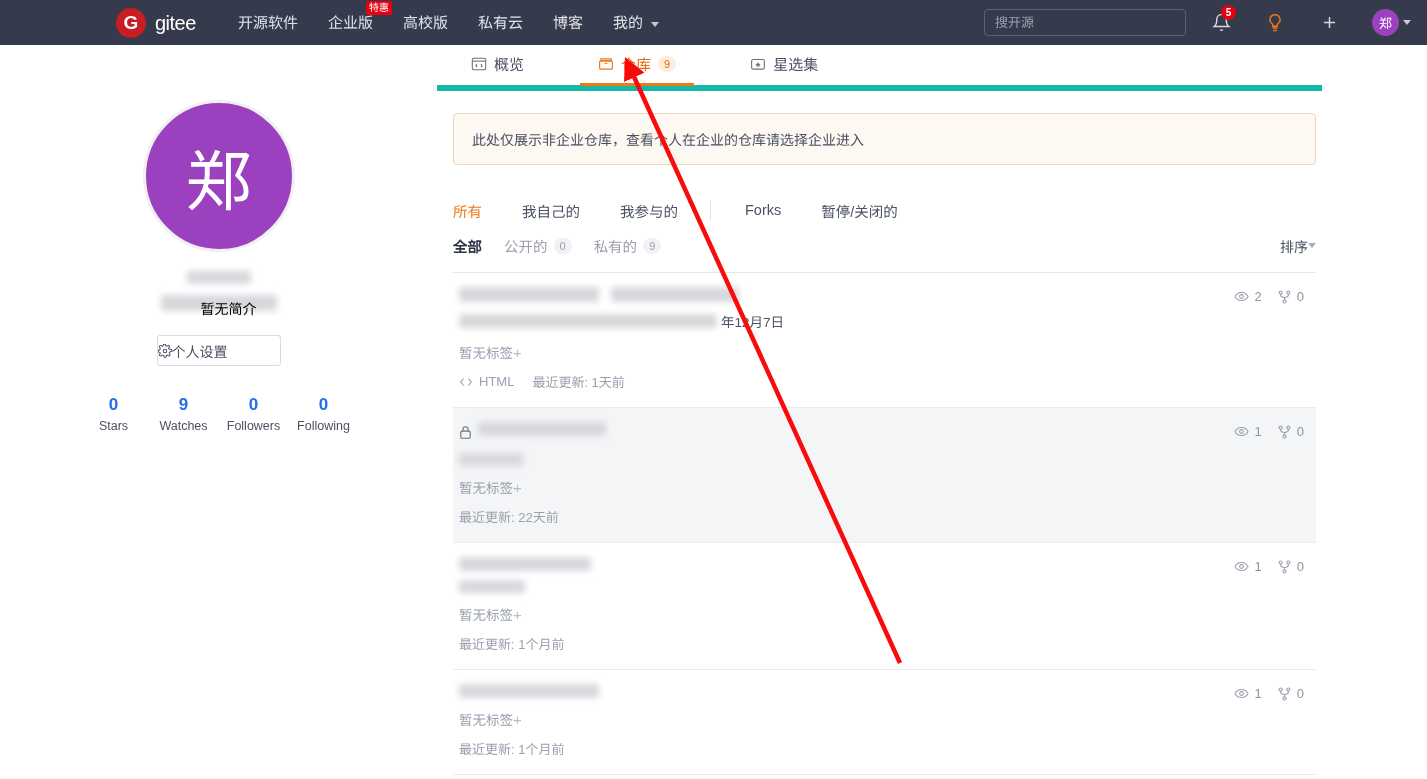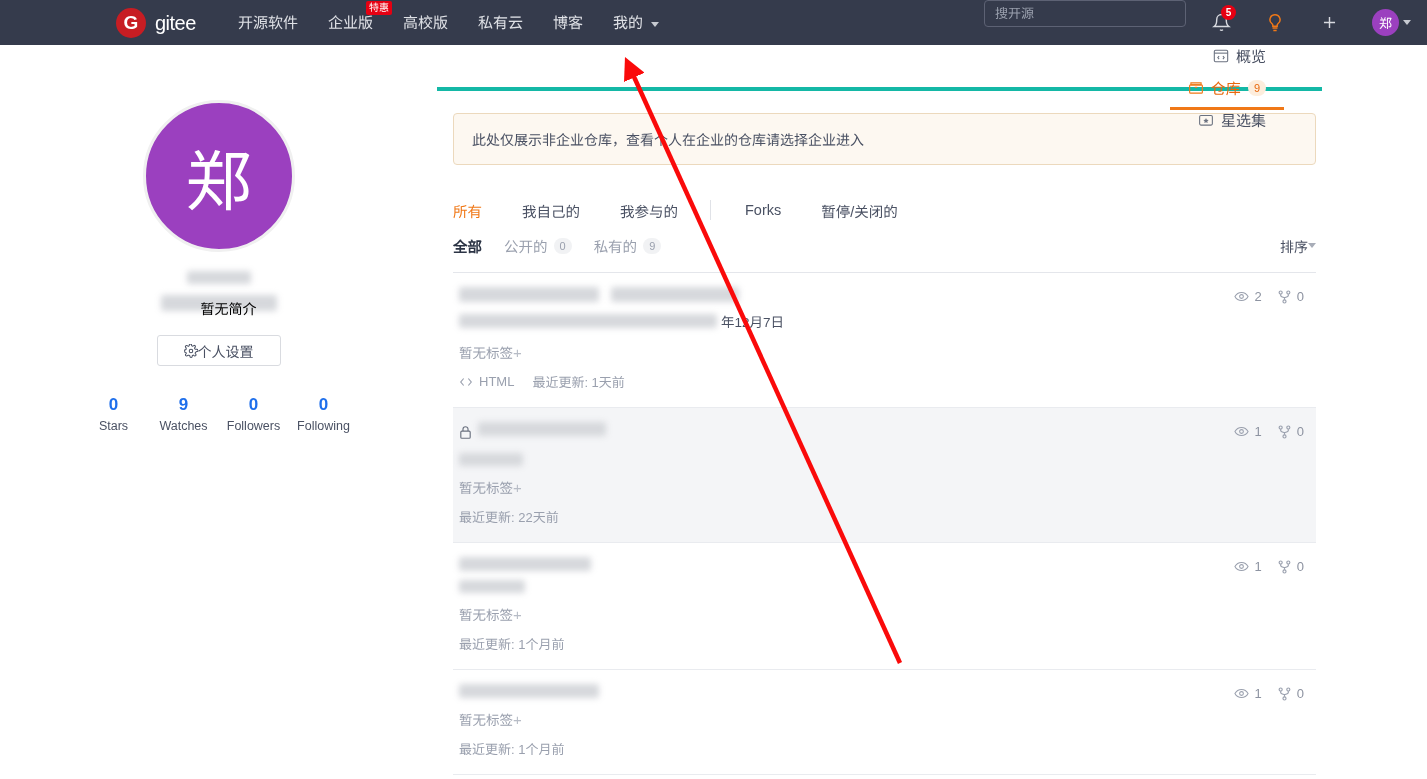--- a/index.html
+++ b/index.html
@@ -67,21 +67,21 @@
     display: inline-block;
     width: 0; height: 0;
     margin-left: 4px;
     border-left: 4px solid transparent;
     border-right: 4px solid transparent;
     border-top: 5px solid #c7cad1;
     vertical-align: middle;
   }
   .nav-right {
     margin-left: auto;
-    display: flex; align-items: flex-start;
+    display: flex; align-items: center;
     gap: 16px;
   }
   .nav-search {
     width: 202px; height: 27px;
     background: transparent;
     border: 1px solid #5d6274;
     border-radius: 4px;
     color: #fff;
     font-size: 13px;
     padding: 0 10px;
@@ -141,45 +141,44 @@
     position: relative; left: 10px; text-align: center;
   }
   .settings-btn {
     margin-top: 17px;
     width: 124px; height: 31px;
     border: 1px solid #d9dbe0;
     border-radius: 3px;
     background: #fff;
     color: #4a5163;
     font-size: 14px;
-    display: flex; align-items: center; justify-content: center;
+    display: flex; align-items: center; justify-content: flex-start;
     cursor: pointer;
     font-family: "Liberation Sans", sans-serif;
   }
   .stats {
     display: flex;
     margin-top: 29px;
     gap: 0;
   }
   .stat { width: 70px; text-align: center; cursor: pointer; }
   .stat-num { font-size: 17px; font-weight: bold; color: #1f6feb; line-height: 20px; }
   .stat-label { font-size: 12.5px; color: #4a5163; margin-top: 4px; }
 
   
   .main {
     width: 885px;
     padding-top: 0px;
   }
   .tabs {
     display: flex;
-    border-bottom: 4px solid #14b8a6;
+    border-bottom: 6px solid #14b8a6;
     height: 46px;
     align-items: flex-end;
     padding-left: 16px;
-    flex-direction: column;
   }
   .tab {
     display: flex; align-items: center; gap: 7px;
     padding: 0 18px 11px;
     font-size: 15px;
     color: #4a5163;
     cursor: pointer;
     position: relative;
     margin-right: 38px;
   }

